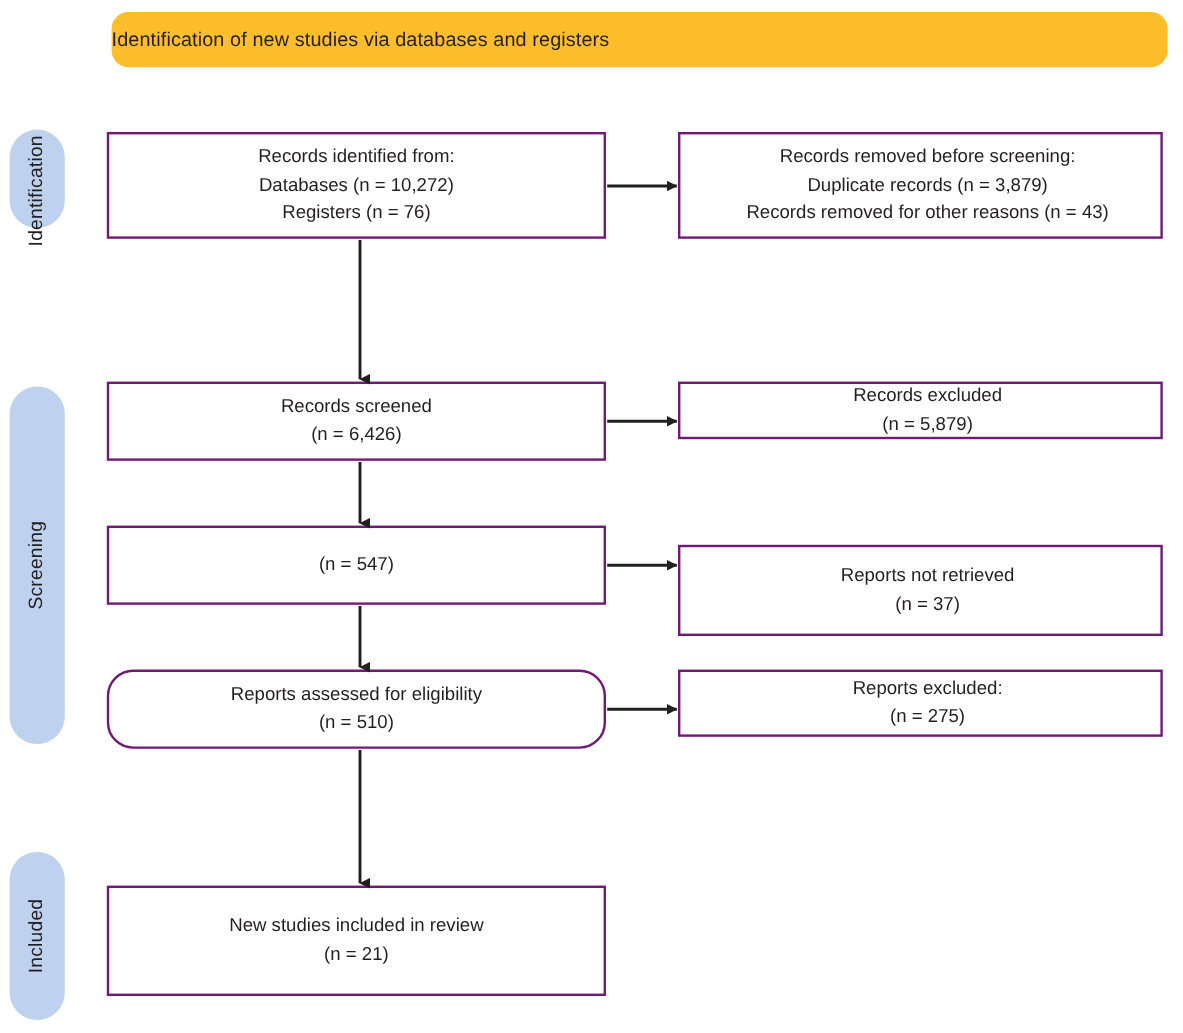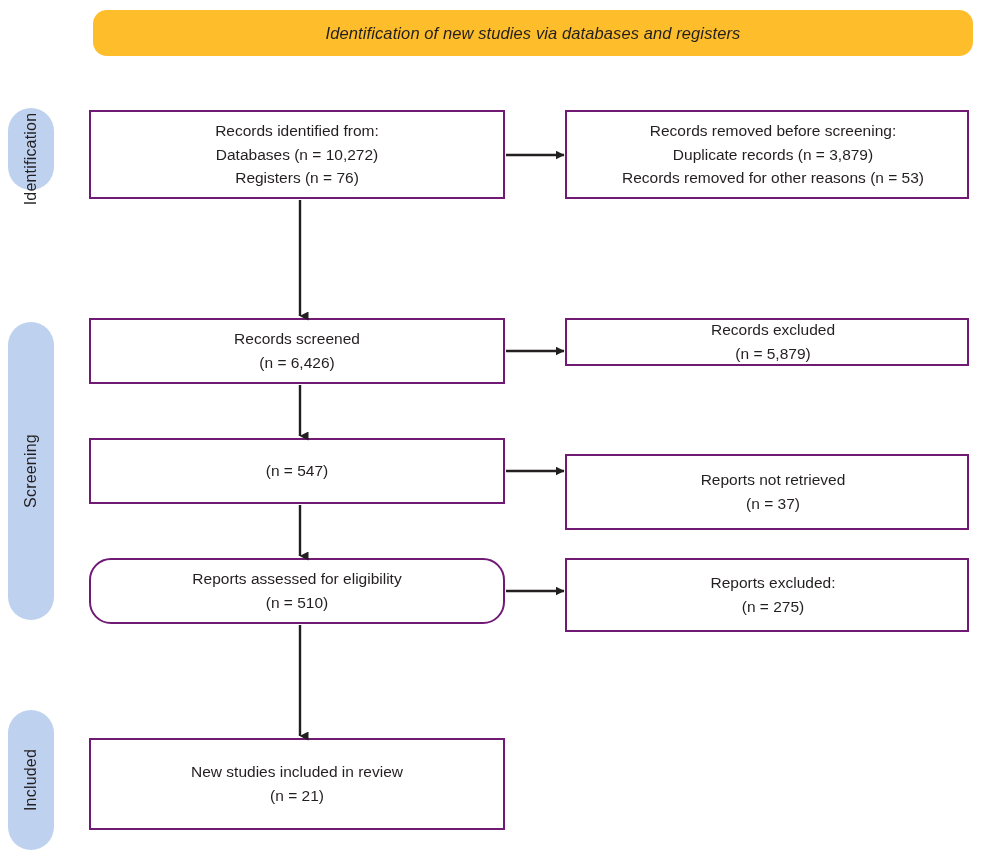--- a/index.html
+++ b/index.html
@@ -24,22 +24,21 @@
   .header-banner {
     position: absolute;
     left: 93px;
     top: 10px;
     width: 880px;
     height: 46px;
     background: var(--banner-color, #febe2c);
     border-radius: 14px;
     display: flex;
     align-items: center;
-    justify-content: center;
-    font-style: italic;
+    justify-content: flex-start;
   }
   .header-banner-text {
     font-size: 16.5px;
     color: #231f20;
     letter-spacing: 0.1px;
     white-space: nowrap;
   }
 
   
   .stage-pill {
@@ -90,21 +89,21 @@
   
   .col-right { left: 565px; width: 404px; padding-left: 20px; }
 
   #box-identified     { top: 110px; height: 89px; }
   #box-removed        { top: 110px; height: 89px; }
   #box-screened       { top: 318px; height: 66px; }
   #box-excluded       { top: 318px; height: 48px; }
   #box-sought         { top: 438px; height: 66px; }
   #box-not-retrieved  { top: 454px; height: 76px; }
   #box-assessed       { top: 558px; height: 66px; border-radius: 22px; }
-  #box-reports-excl   { top: 558px; height: 74px; }
+  #box-reports-excl   { top: 558px; height: 56px; }
   #box-included       { top: 738px; height: 92px; }
 
   
   .connector {
     position: absolute;
     pointer-events: none;
   }
   .connector svg { display: block; }
 </style>
 </head>
@@ -130,21 +129,21 @@
 
   <div class="flow-box col-left" id="box-identified">
     <div class="box-line">Records identified from:</div>
     <div class="box-line">Databases (n = 10,272)</div>
     <div class="box-line">Registers (n = 76)</div>
   </div>
 
   <div class="flow-box col-right" id="box-removed">
     <div class="box-line">Records removed before screening:</div>
     <div class="box-line">Duplicate records (n = 3,879)</div>
-    <div class="box-line">Records removed for other reasons (n = 53)</div>
+    <div class="box-line">Records removed for other reasons (n = 43)</div>
   </div>
 
   <div class="flow-box col-left" id="box-screened">
     <div class="box-line">Records screened</div>
     <div class="box-line">(n = 6,426)</div>
   </div>
 
   <div class="flow-box col-right" id="box-excluded">
     <div class="box-line">Records excluded</div>
     <div class="box-line">(n = 5,879)</div>

